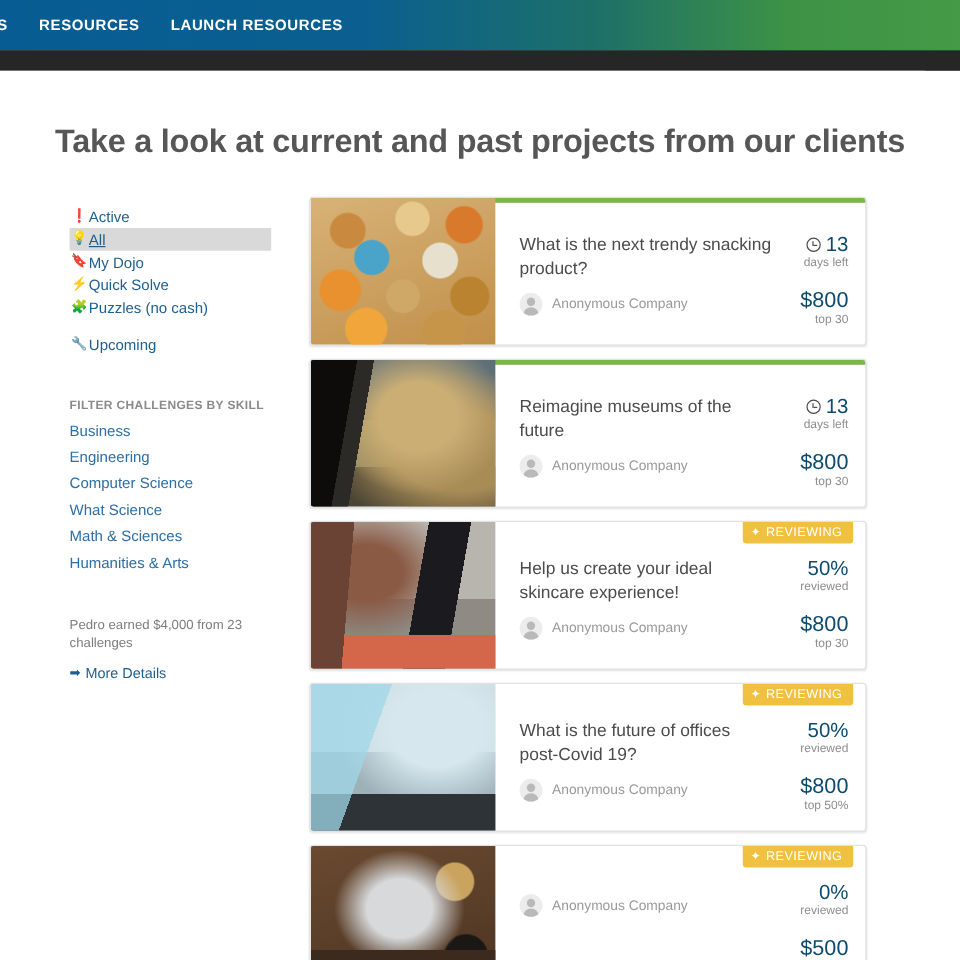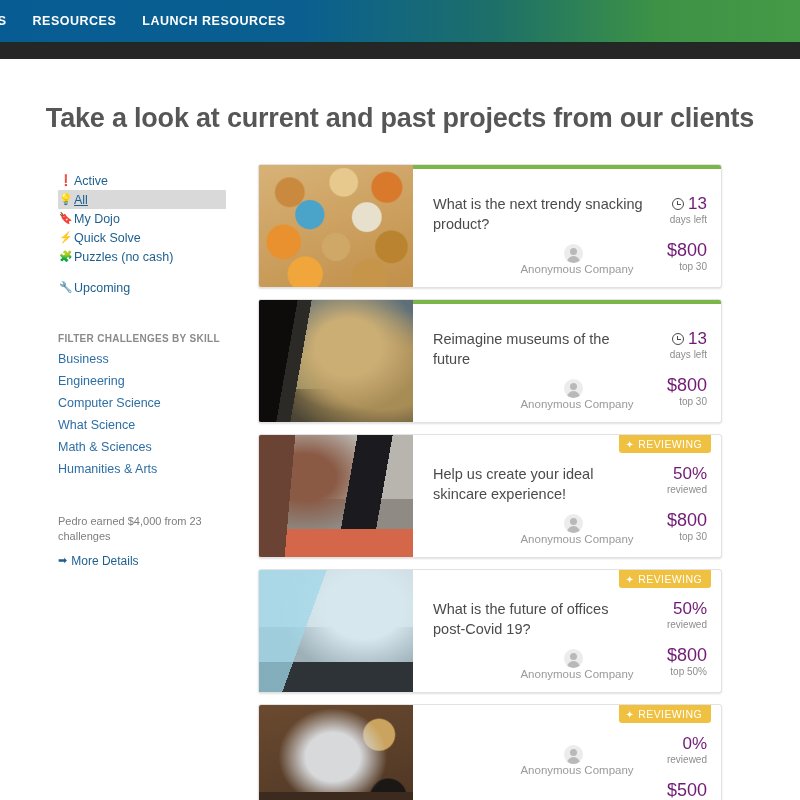--- a/index.html
+++ b/index.html
@@ -126,21 +126,20 @@
   .thumb .layer { position:absolute; inset:0; }
 
   .card-body { flex: 1 1 auto; padding: 30px 0 0 20px; position: relative; }
   .card-title {
     font-size: 14.5px; color: #4b4b4b; line-height: 1.35;
     width: 210px;
   }
   .company {
     display: flex; align-items: center;
     margin-top: 10px;
-    flex-direction: column;
   }
   .avatar {
     width: 19px; height: 19px; border-radius: 50%;
     background: #ececec; margin-right: 8px;
     position: relative; overflow: hidden; flex: 0 0 19px;
   }
   .avatar::before {
     content: ""; position: absolute; left: 6px; top: 3.5px;
     width: 7px; height: 7px; border-radius: 50%; background: #b9b9b9;
   }
@@ -148,21 +147,21 @@
     content: ""; position: absolute; left: 3px; top: 12px;
     width: 13px; height: 9px; border-radius: 7px 7px 0 0; background: #b9b9b9;
   }
   .company-name { font-size: 11.5px; color: #9a9a9a; }
 
   .card-right {
     position: absolute; right: 14px; top: 30px;
     text-align: right; width: 96px;
   }
   .metric-main {
-    font-size: 17px; color: #701a75; line-height: 1.05;
+    font-size: 17px; color: #0c4a6e; line-height: 1.05;
     display: flex; align-items: center; justify-content: flex-end;
   }
   .clock {
     width: 12px; height: 12px; border: 1.6px solid #4b4b4b; border-radius: 50%;
     margin-right: 4px; position: relative; flex: 0 0 12px;
   }
   .clock::before {
     content:""; position:absolute; left:4px; top:2px; width:1.4px; height:4px; background:#4b4b4b;
   }
   .clock::after {

